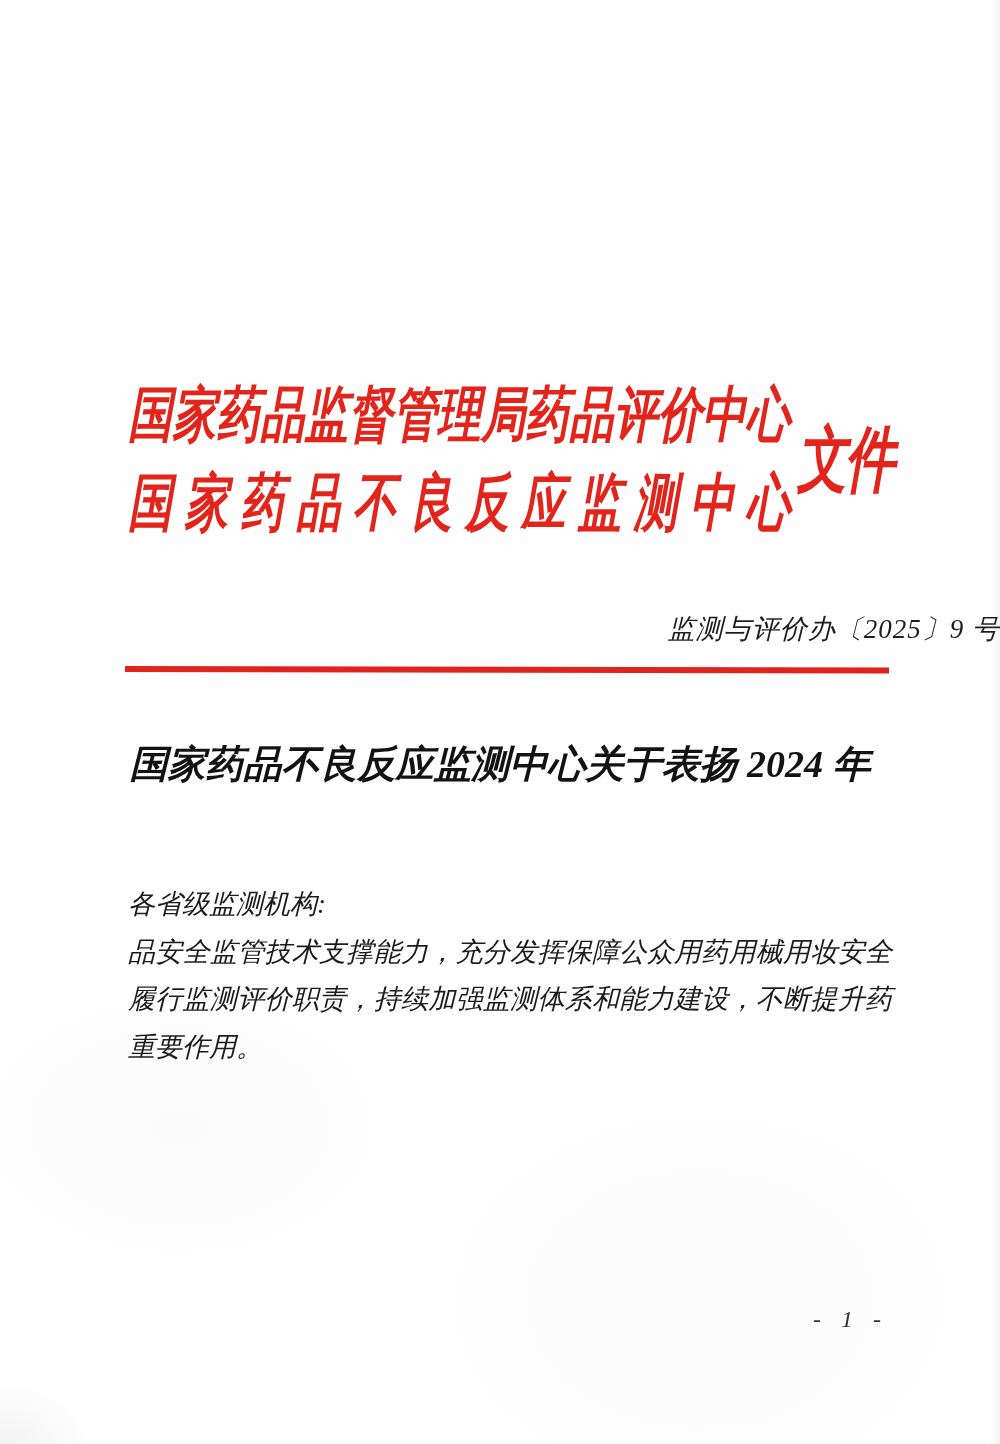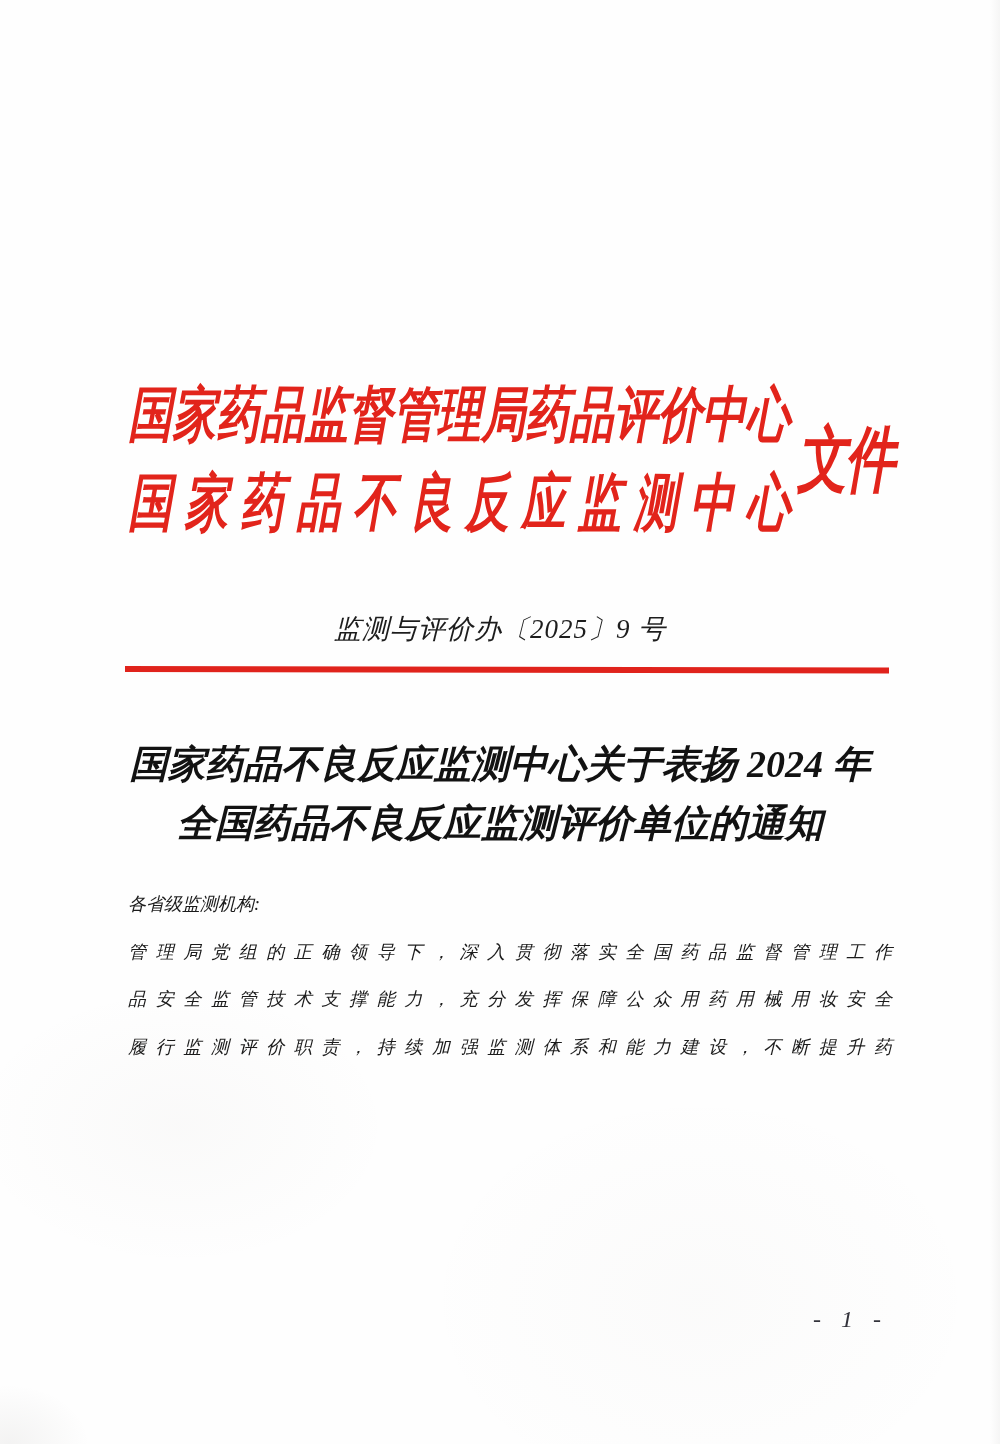--- a/index.html
+++ b/index.html
@@ -46,21 +46,21 @@
   .doc-type {
     left: 797px; top: 424px;
     color: #e2241b; font-weight: 700;
     font-size: 50px; line-height: 50px; letter-spacing: -2px;
     transform: scaleY(1.44); transform-origin: top left;
     white-space: nowrap;
   }
 
   .doc-number {
     left: 0; top: 614px; width: 1000px;
-    text-align: center; color: #1d1d1d;
+    text-align: right; color: #1d1d1d;
     font-size: 27px; line-height: 30px; letter-spacing: 1px;
     white-space: nowrap;
   }
 
   .red-rule {
     left: 125px; top: 666px; width: 764px; height: 6px;
     background: #e0231c;
     transform: rotate(0.12deg); transform-origin: left center;
   }
 
@@ -70,21 +70,21 @@
     color: #121212; font-weight: 700;
     font-size: 38px; line-height: 40px; white-space: nowrap;
   }
   .title-1 { top: 744px; }
   .title-2 { top: 803px; }
 
   
   .body-block { left: 128px; top: 881px; width: 764px; color: #1b1b1b; }
   .bline {
     height: 47.5px; line-height: 47.5px;
-    font-size: 18px; white-space: nowrap;
+    font-size: 27px; white-space: nowrap;
   }
   .just { text-align: justify; text-align-last: justify; }
   .indent { text-indent: 62px; }
   .plain { text-align: left; }
 
   .page-number {
     right: 112px; top: 1306px;
     font-size: 24px; line-height: 26px; letter-spacing: 7px;
     color: #33333b; white-space: nowrap;
   }
@@ -96,26 +96,25 @@
 
   <div class="abs org-line org-line-1">国家药品监督管理局药品评价中心</div>
   <div class="abs org-line org-line-2">国家药品不良反应监测中心</div>
   <div class="abs doc-type">文件</div>
 
   <div class="abs doc-number">监测与评价办〔2025〕9 号</div>
 
   <div class="abs red-rule"></div>
 
   <div class="abs doc-title title-1">国家药品不良反应监测中心关于表扬 2024 年</div>
-  <div class="abs doc-title title-2">全国药品不良反应监测评价单位的通知</div>
 
   <div class="abs body-block">
     <div class="bline plain">各省级监测机构:</div>
 
-    <div class="bline just">管理局党组的正确领导下，深入贯彻落实全国药品监督管理工作</div>
     <div class="bline just">品安全监管技术支撑能力，充分发挥保障公众用药用械用妆安全</div>
     <div class="bline just">履行监测评价职责，持续加强监测体系和能力建设，不断提升药</div>
+    <div class="bline plain">重要作用。</div>
 
   </div>
 
   <div class="abs page-number">- 1 -</div>
 
 </div>
 
 </body></html>

